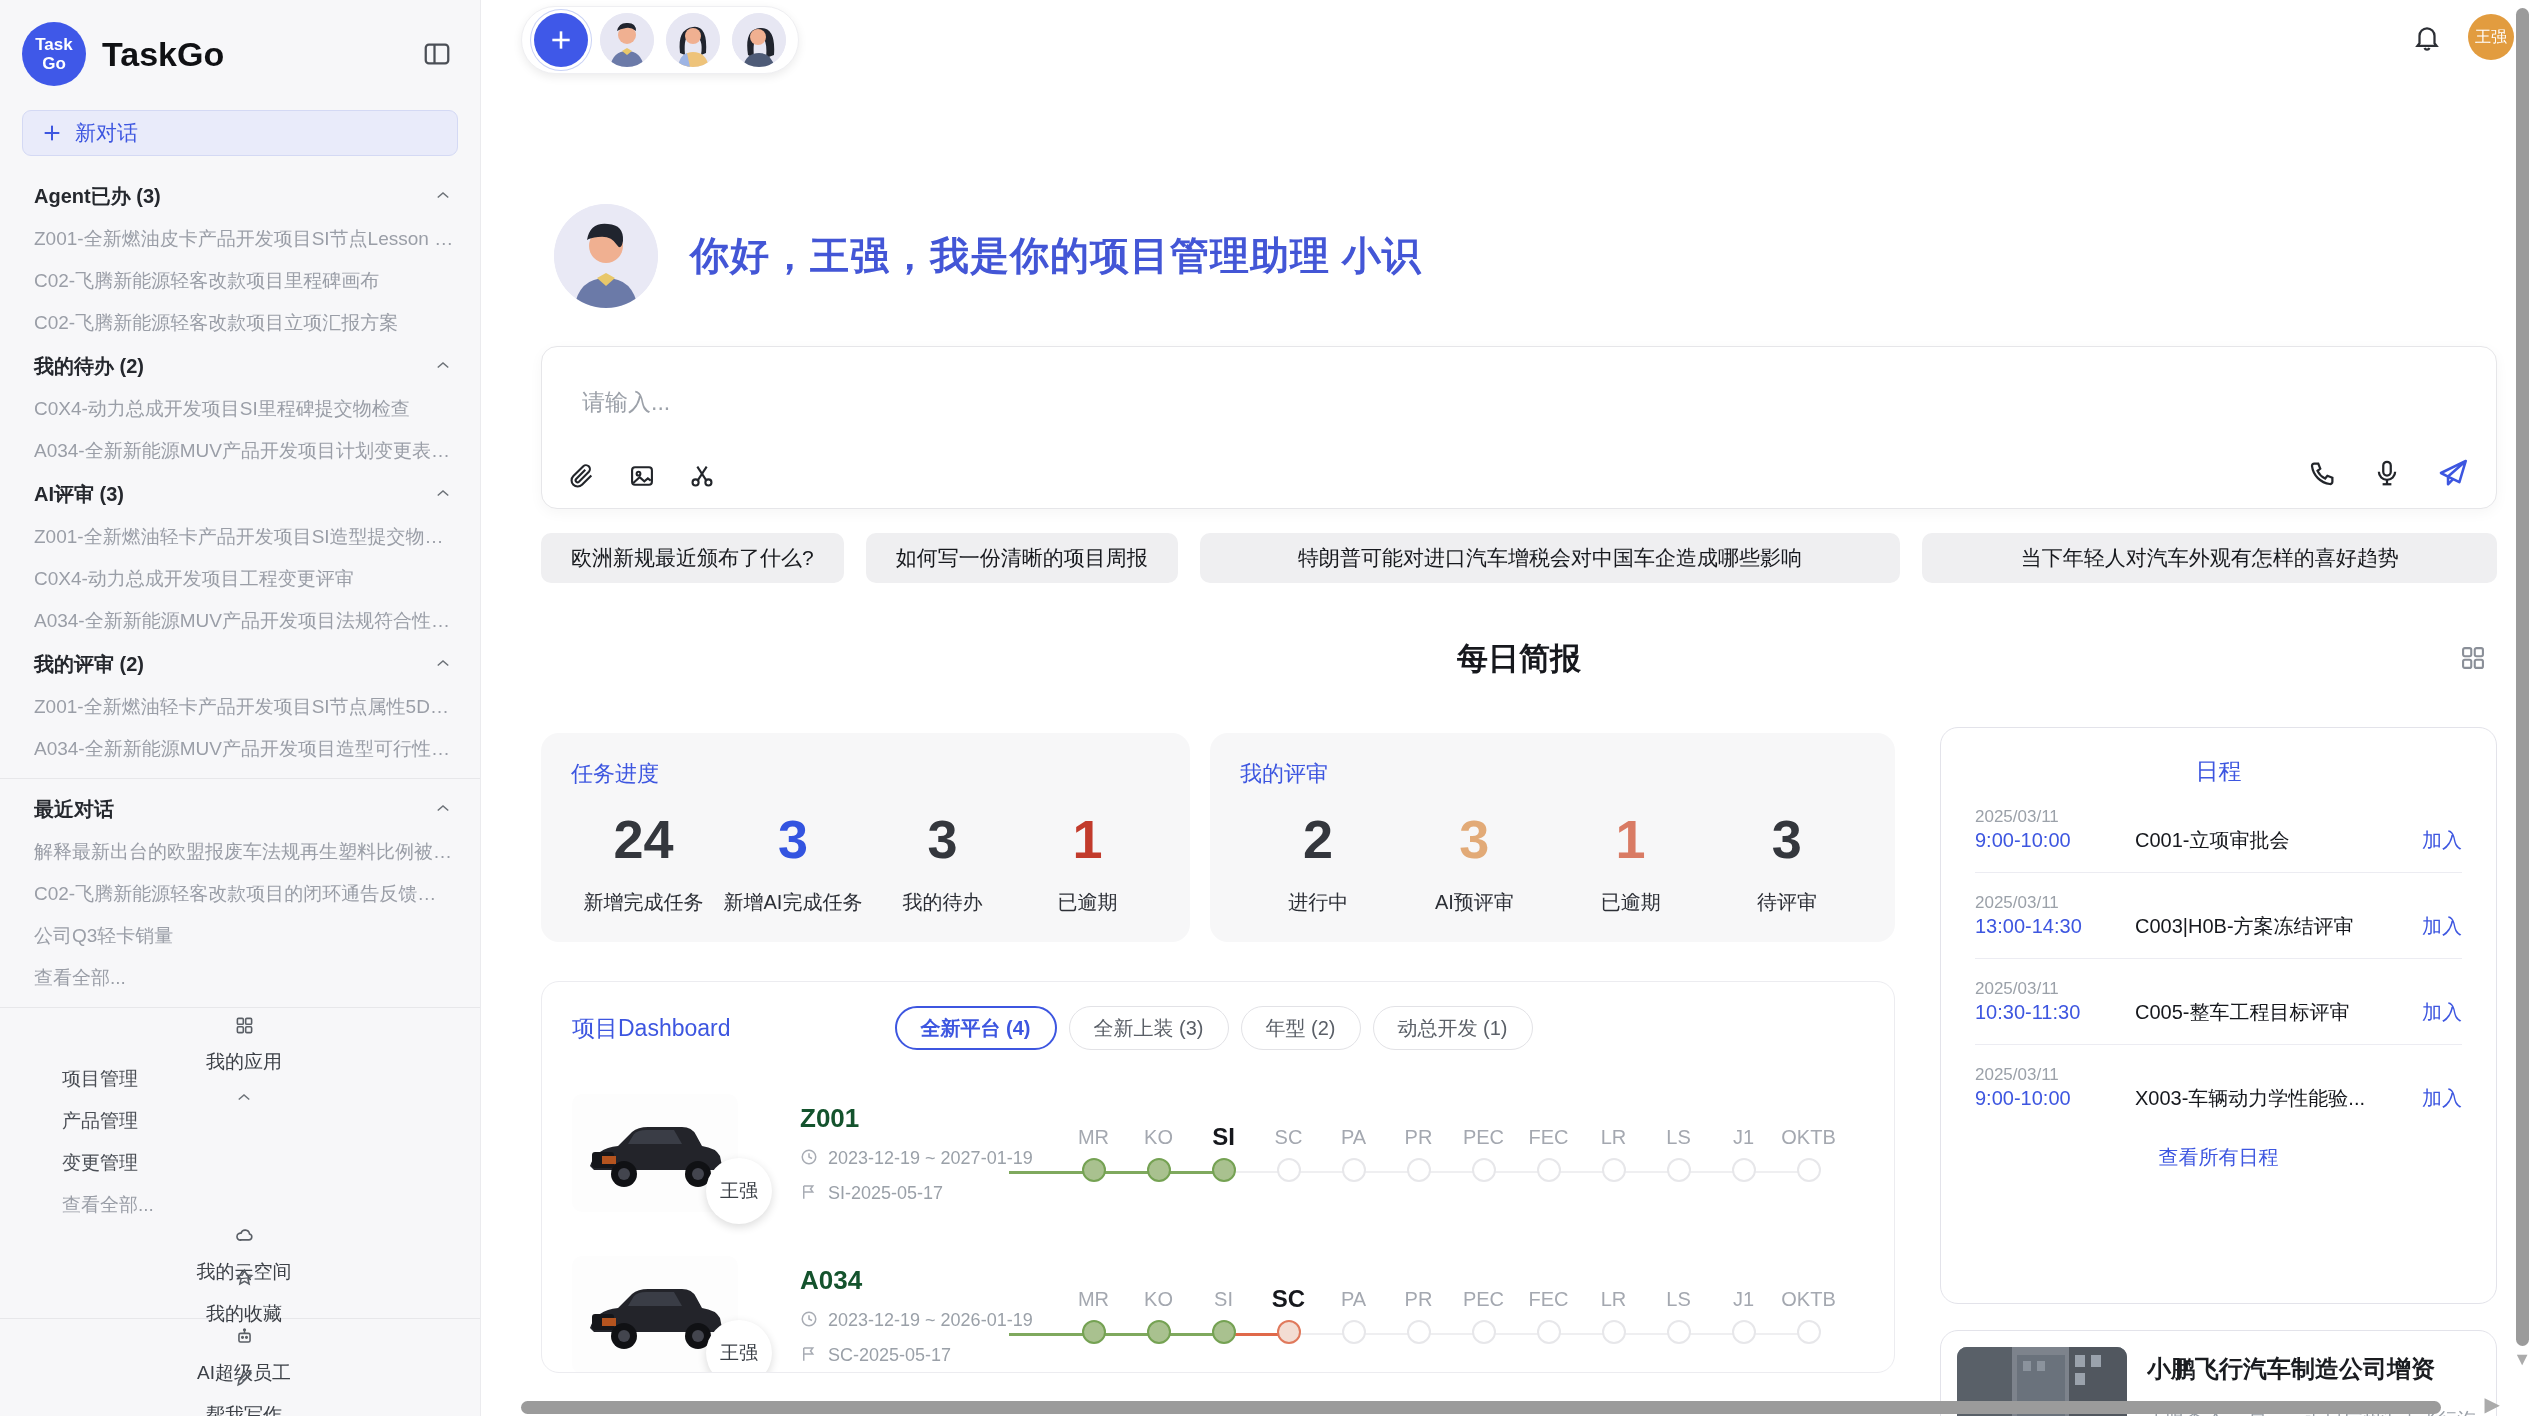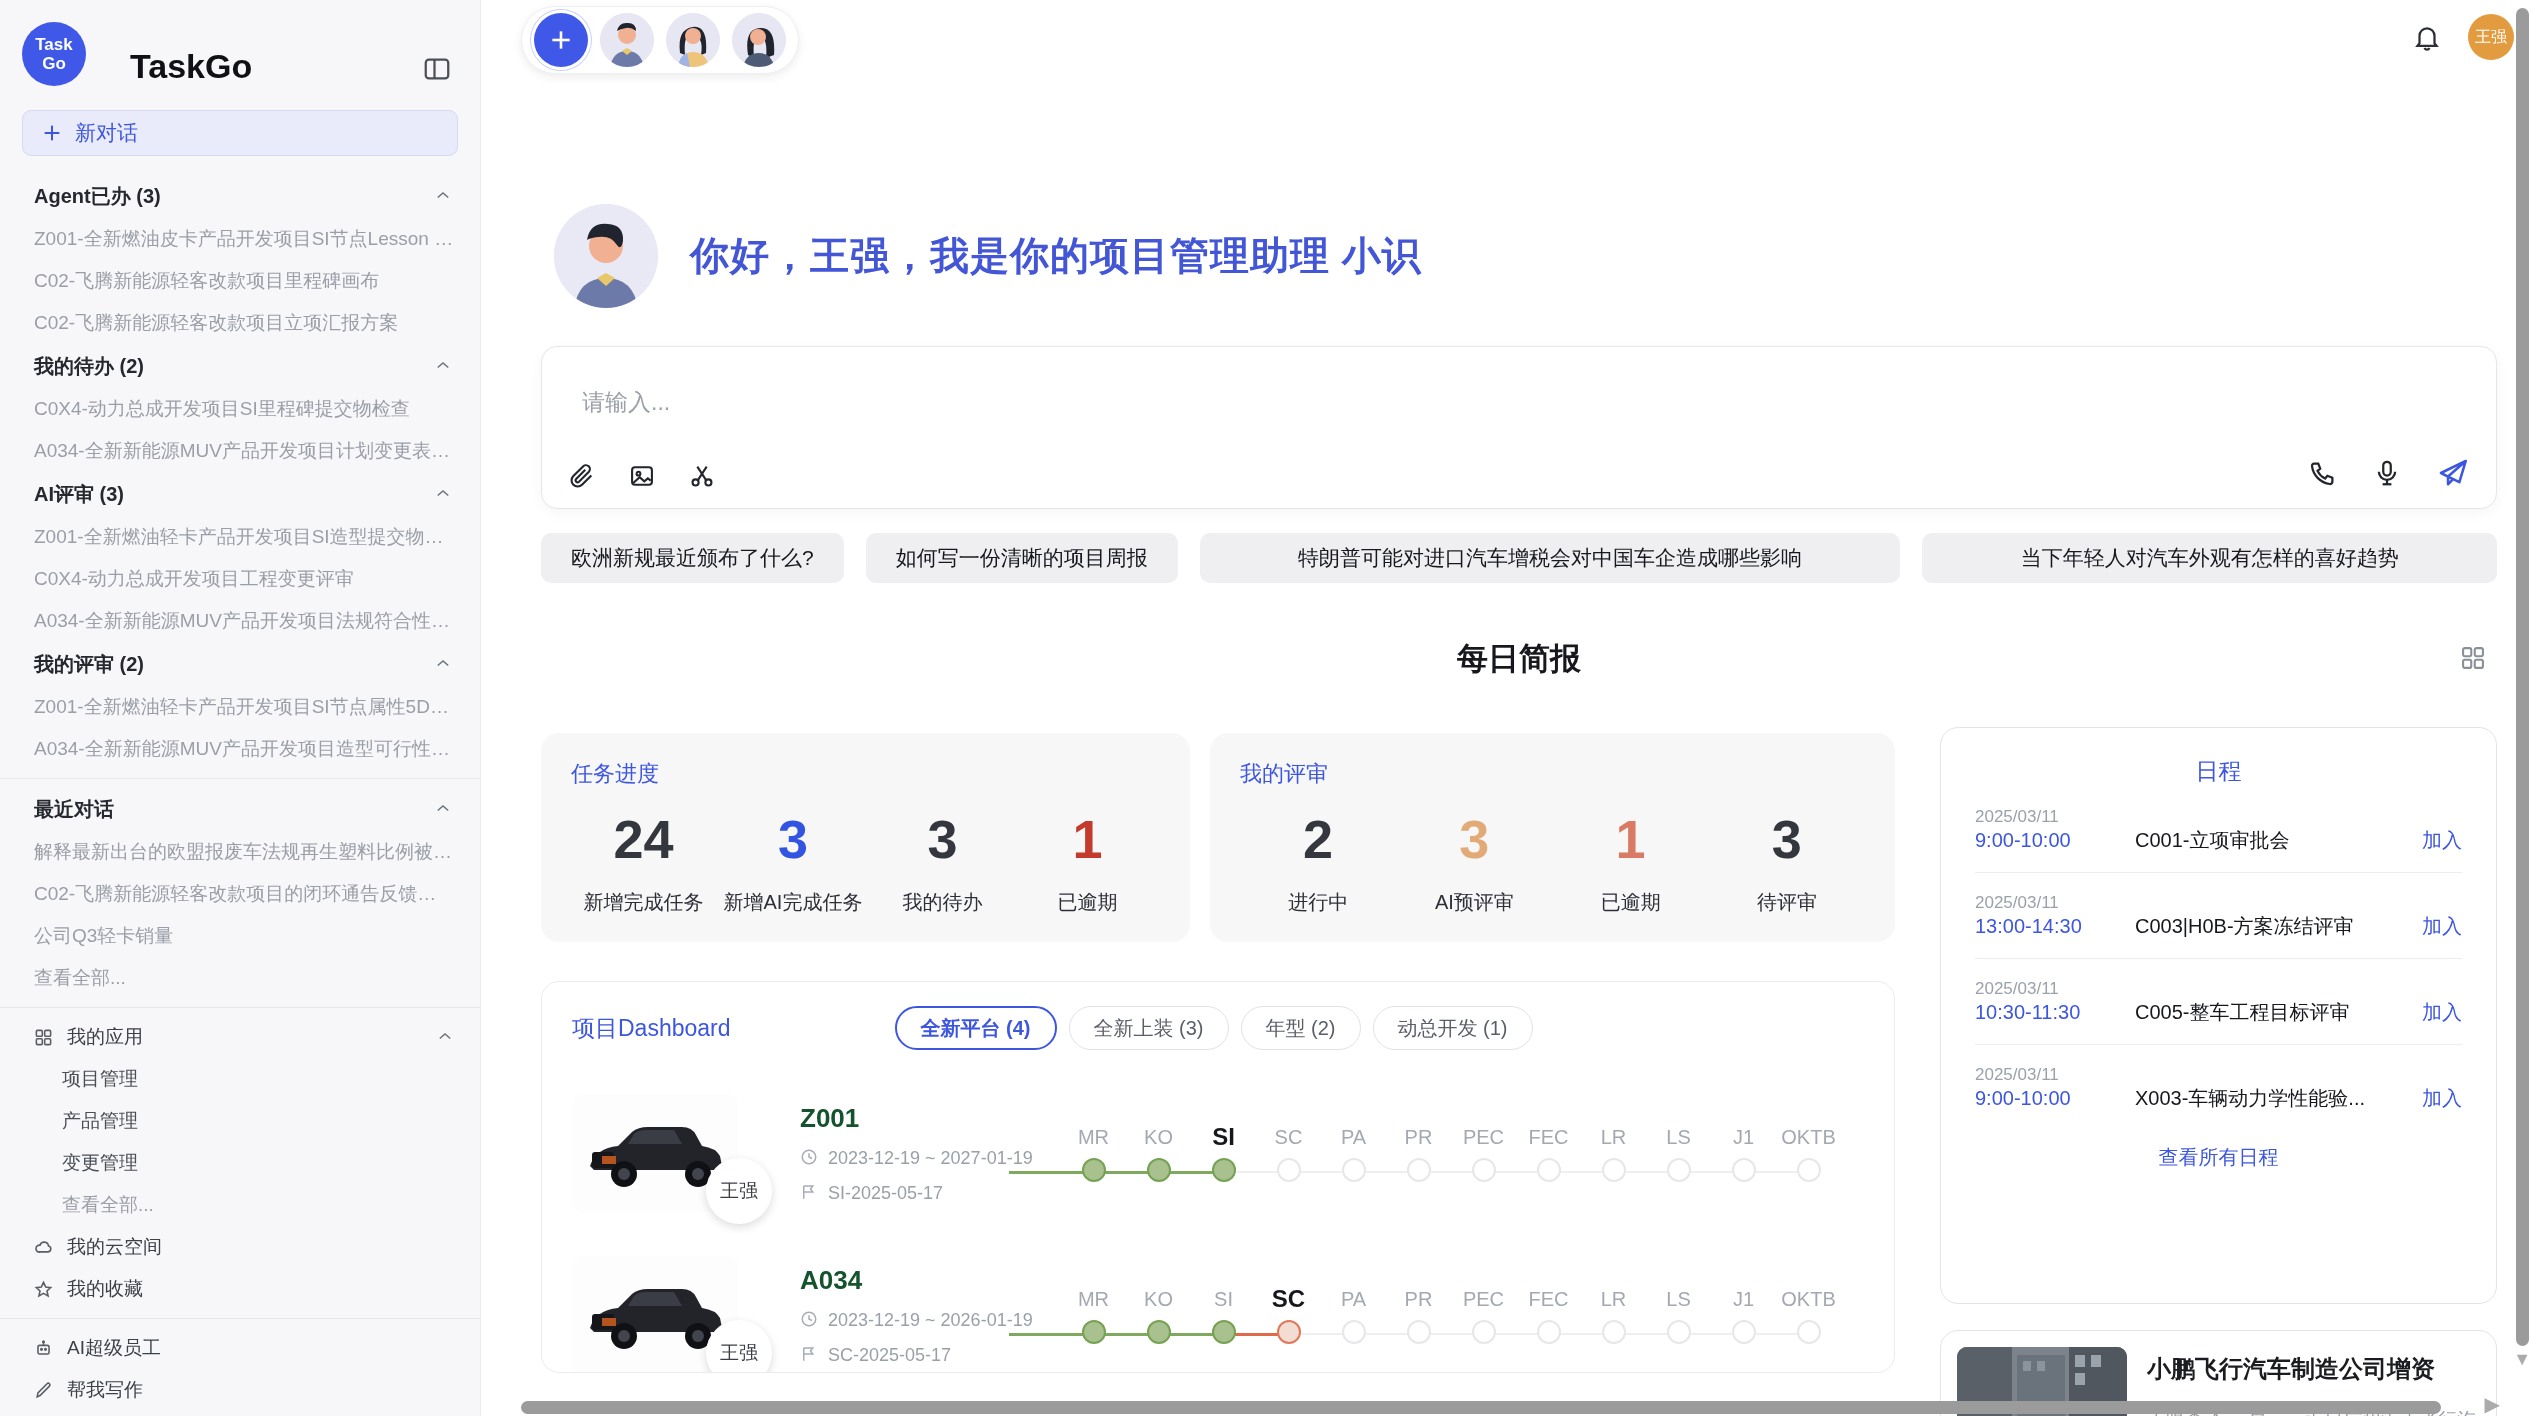--- a/index.html
+++ b/index.html
@@ -3,37 +3,37 @@
 <meta charset="utf-8">
 <style>
   * { margin:0; padding:0; box-sizing:border-box; }
   html,body { width:2532px; height:1416px; overflow:hidden; background:#fff;
     font-family:"Liberation Sans","DejaVu Sans",sans-serif; color:#1f2329; }
   .app { position:relative; width:2532px; height:1416px; display:flex; }
 
   
   .sidebar { width:481px; min-width:481px; height:100%; background:#f7f7f9;
     border-right:1px solid #ebebee; overflow:hidden; }
-  .sb-head { display:flex; align-items:flex-end; padding:22px 26px 14px 22px;gap:28px; }
+  .sb-head { display:flex; align-items:center; padding:22px 26px 14px 22px; }
   .logo { width:64px; height:64px; border-radius:50%; background:#3f58e8; color:#fff;
     display:flex; flex-direction:column; align-items:center; justify-content:center;
     font-size:17px; line-height:19px; font-weight:600; }
   .sb-title { font-size:34px; font-weight:700; margin-left:16px; color:#101114; flex:1; }
   .collapse-btn { width:34px; height:34px; color:#4b4f56; display:flex; align-items:center; justify-content:center; cursor:pointer; }
   .new-chat { margin:10px 22px 18px 22px; height:46px; background:#e9ebfa; border:1px solid #d4d9f4;
     border-radius:9px; color:#3d56e0; font-size:21px; display:flex; align-items:center; padding:0 18px; gap:12px; cursor:pointer; }
   .sb-scroll { padding:0 0 10px 0; }
   .sb-group-head { display:flex; align-items:center; justify-content:space-between;
     padding:0 28px 0 34px; height:44px; font-size:20px; font-weight:600; color:#25282e; }
   .chev { color:#6d7278; }
   .sb-item { height:42px; line-height:42px; padding:0 26px 0 34px; font-size:19px; color:#9a9ea7;
     white-space:nowrap; overflow:hidden; text-overflow:ellipsis; cursor:pointer; }
   .sb-divider { height:1px; background:#e7e7ea; margin:8px 0; }
   .sb-tool { height:42px; display:flex; align-items:center; gap:14px; padding:0 26px 0 34px;
-    font-size:19px; color:#3c4047; cursor:pointer; }
+    font-size:19px; color:#3c4047; cursor:pointer;flex-direction:column; }
   .sb-tool .t-icon { color:#5a5f66; display:flex; }
   .sb-subitem { height:42px; line-height:42px; padding-left:62px; font-size:19px; color:#4a4e55; cursor:pointer; }
   .sb-subitem.muted { color:#9a9ea7; }
 
   
   .main { position:relative; flex:1; height:100%; background:#fff; overflow:hidden; }
   .topbar { position:absolute; left:0; top:0; right:0; height:80px; }
   .avatar-pill { position:absolute; left:40px; top:6px; height:68px; background:#fff;
     border:1px solid #efeff2; border-radius:40px; box-shadow:0 3px 10px rgba(0,0,0,.08);
     display:flex; align-items:center; gap:12px; padding:0 12px; }

